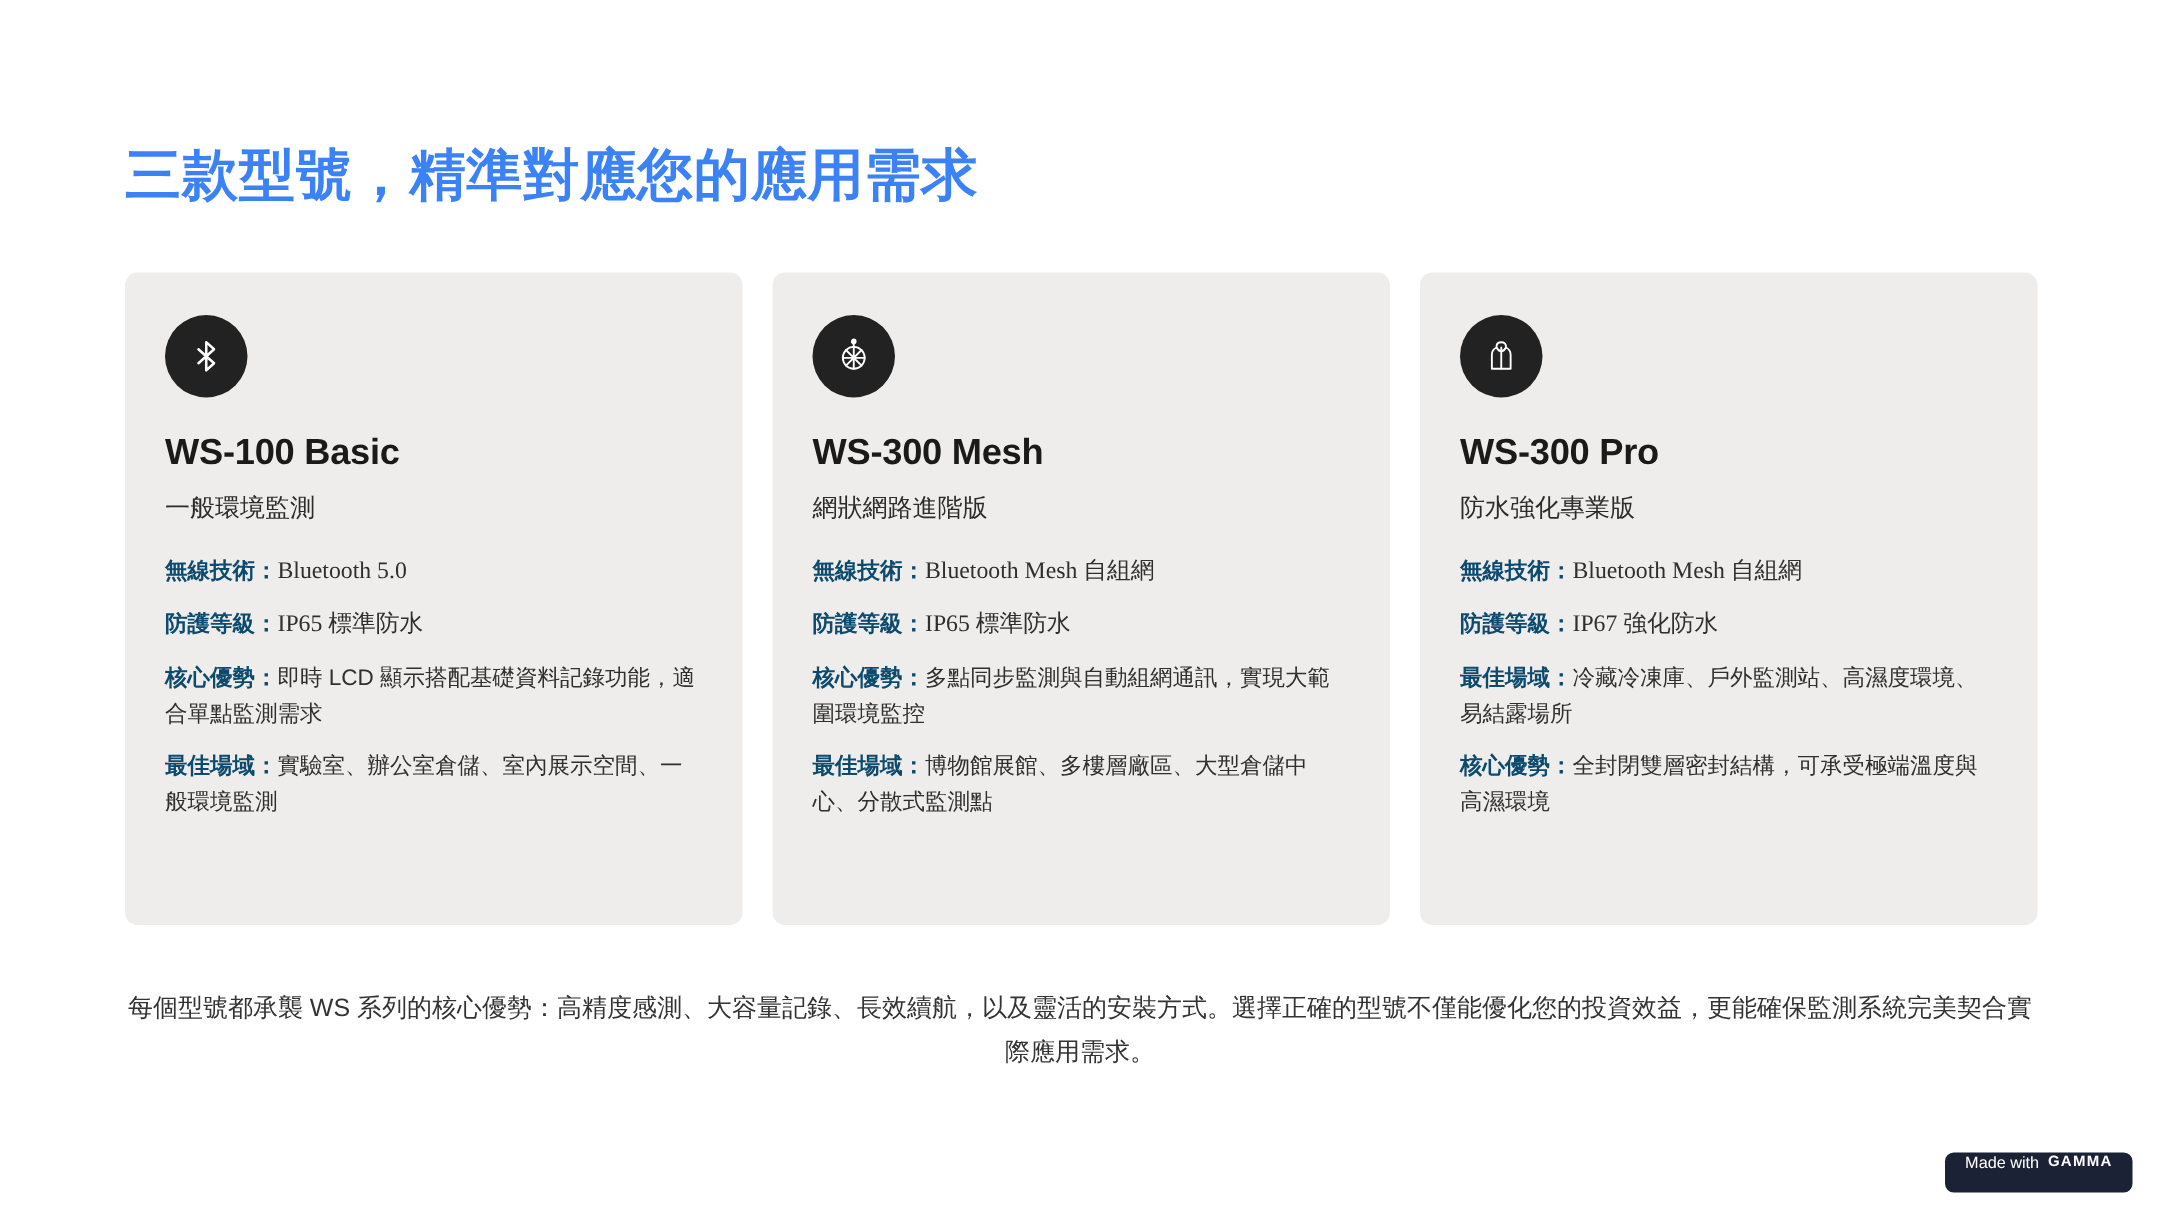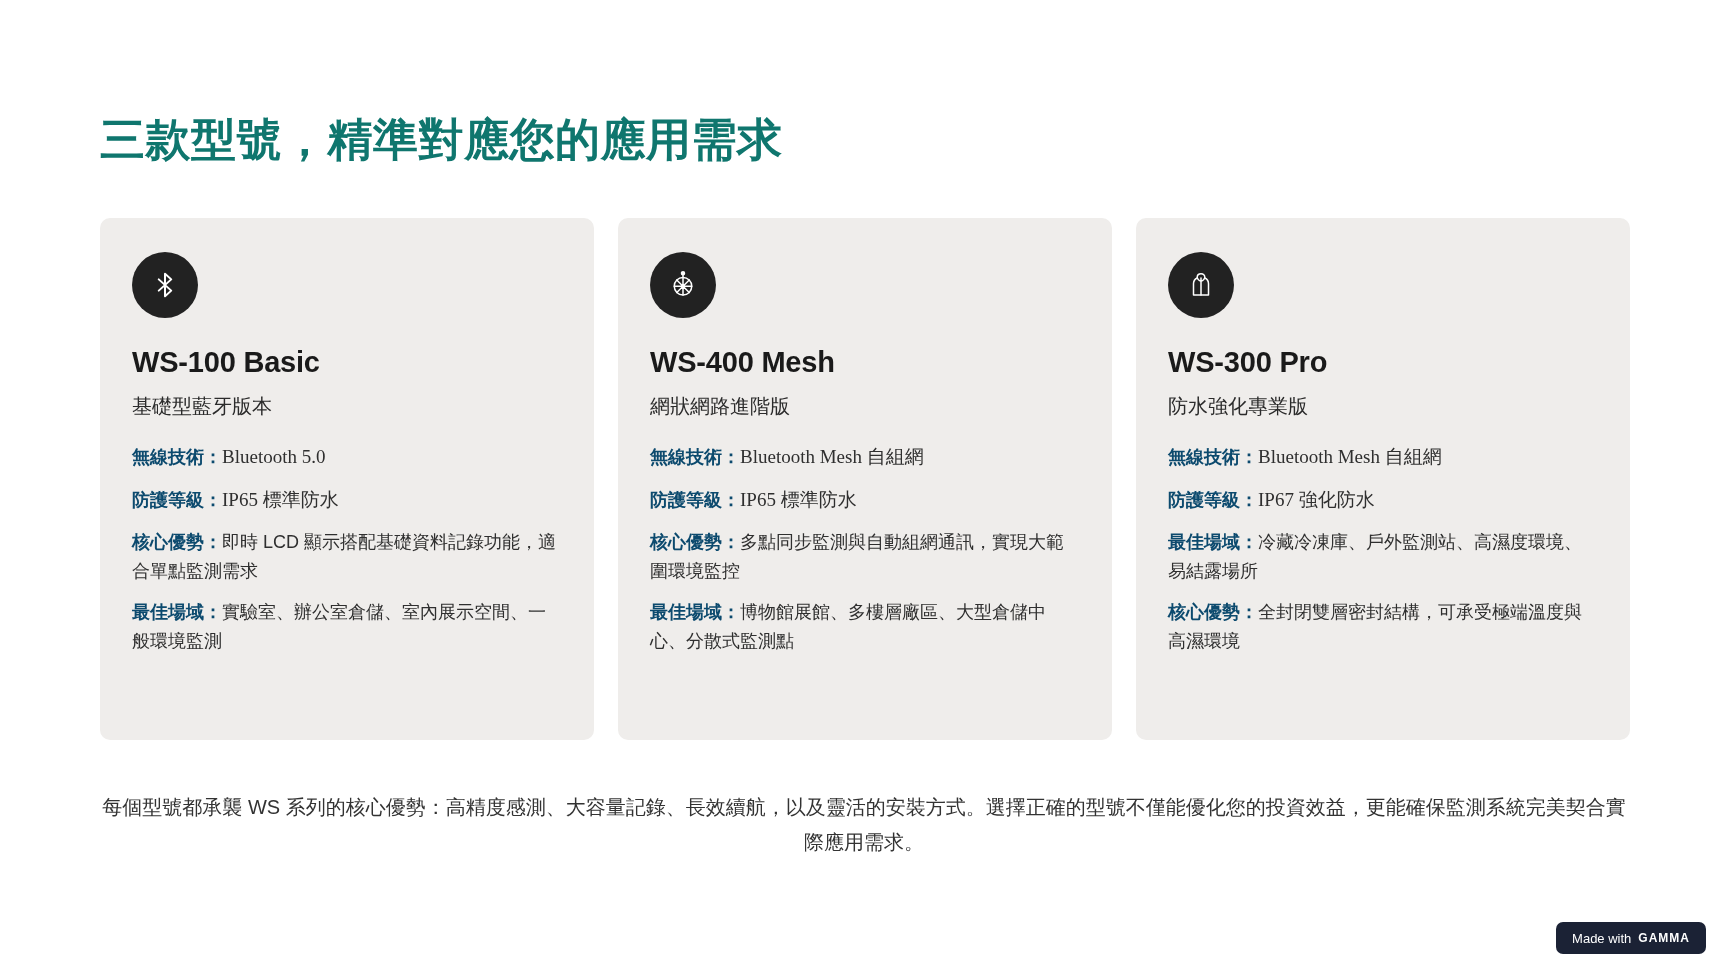--- a/index.html
+++ b/index.html
@@ -19,21 +19,21 @@
     background: #ffffff;
     overflow: hidden;
   }
   .page-title {
     position: absolute;
     left: 100px;
     top: 110px;
     font-family: "Liberation Serif", serif;
     font-size: 45px;
     font-weight: 700;
-    color: #0f766e;
+    color: #3b82f6;
     letter-spacing: 0.5px;
     white-space: nowrap;
   }
   .cards {
     position: absolute;
     left: 100px;
     top: 218px;
     width: 1644px;
     display: flex;
     gap: 24px;
@@ -101,21 +101,20 @@
   }
   .badge {
     position: absolute;
     right: 22px;
     bottom: 18px;
     height: 32px;
     padding: 0 16px;
     background: #1b2235;
     border-radius: 7px;
     display: flex;
-    align-items: center;
     gap: 7px;
     color: #ffffff;
     font-size: 13px;
   }
   .badge-brand {
     font-weight: 700;
     letter-spacing: 1px;
     font-size: 12px;
   }
 </style>
@@ -128,21 +127,21 @@
 
   <div class="cards">
 
     <div class="card">
       <div class="card-icon">
         <svg width="30" height="30" viewBox="0 0 24 24" fill="none" stroke="#ffffff" stroke-width="1.6" stroke-linecap="round" stroke-linejoin="round">
           <path d="M7 7.5 L17 16.5 L12 21 L12 3 L17 7.5 L7 16.5"></path>
         </svg>
       </div>
       <div class="card-title">WS-100 Basic</div>
-      <div class="card-subtitle">基礎型藍牙版本</div>
+      <div class="card-subtitle">一般環境監測</div>
 
       <div class="spec">
         <span class="spec-label">無線技術：</span><span class="spec-value">Bluetooth 5.0</span>
       </div>
       <div class="spec">
         <span class="spec-label">防護等級：</span><span class="spec-value">IP65 標準防水</span>
       </div>
       <div class="spec">
         <span class="spec-label">核心優勢：</span><span class="spec-value-sans">即時 LCD 顯示搭配基礎資料記錄功能，適合單點監測需求</span>
       </div>
@@ -153,21 +152,21 @@
 
     <div class="card">
       <div class="card-icon">
         <svg width="30" height="30" viewBox="0 0 24 24" fill="none" stroke="#ffffff" stroke-width="1.2" stroke-linecap="round" stroke-linejoin="round">
           <circle cx="12" cy="13" r="7"></circle>
           <path d="M12 6 L12 20 M5 13 L19 13 M7 8 L17 18 M17 8 L7 18"></path>
           <path d="M12 3 L12 6"></path>
           <circle cx="12" cy="2.5" r="1.2" fill="#ffffff"></circle>
         </svg>
       </div>
-      <div class="card-title">WS-400 Mesh</div>
+      <div class="card-title">WS-300 Mesh</div>
       <div class="card-subtitle">網狀網路進階版</div>
 
       <div class="spec">
         <span class="spec-label">無線技術：</span><span class="spec-value">Bluetooth Mesh 自組網</span>
       </div>
       <div class="spec">
         <span class="spec-label">防護等級：</span><span class="spec-value">IP65 標準防水</span>
       </div>
       <div class="spec">
         <span class="spec-label">核心優勢：</span><span class="spec-value-sans">多點同步監測與自動組網通訊，實現大範圍環境監控</span>

